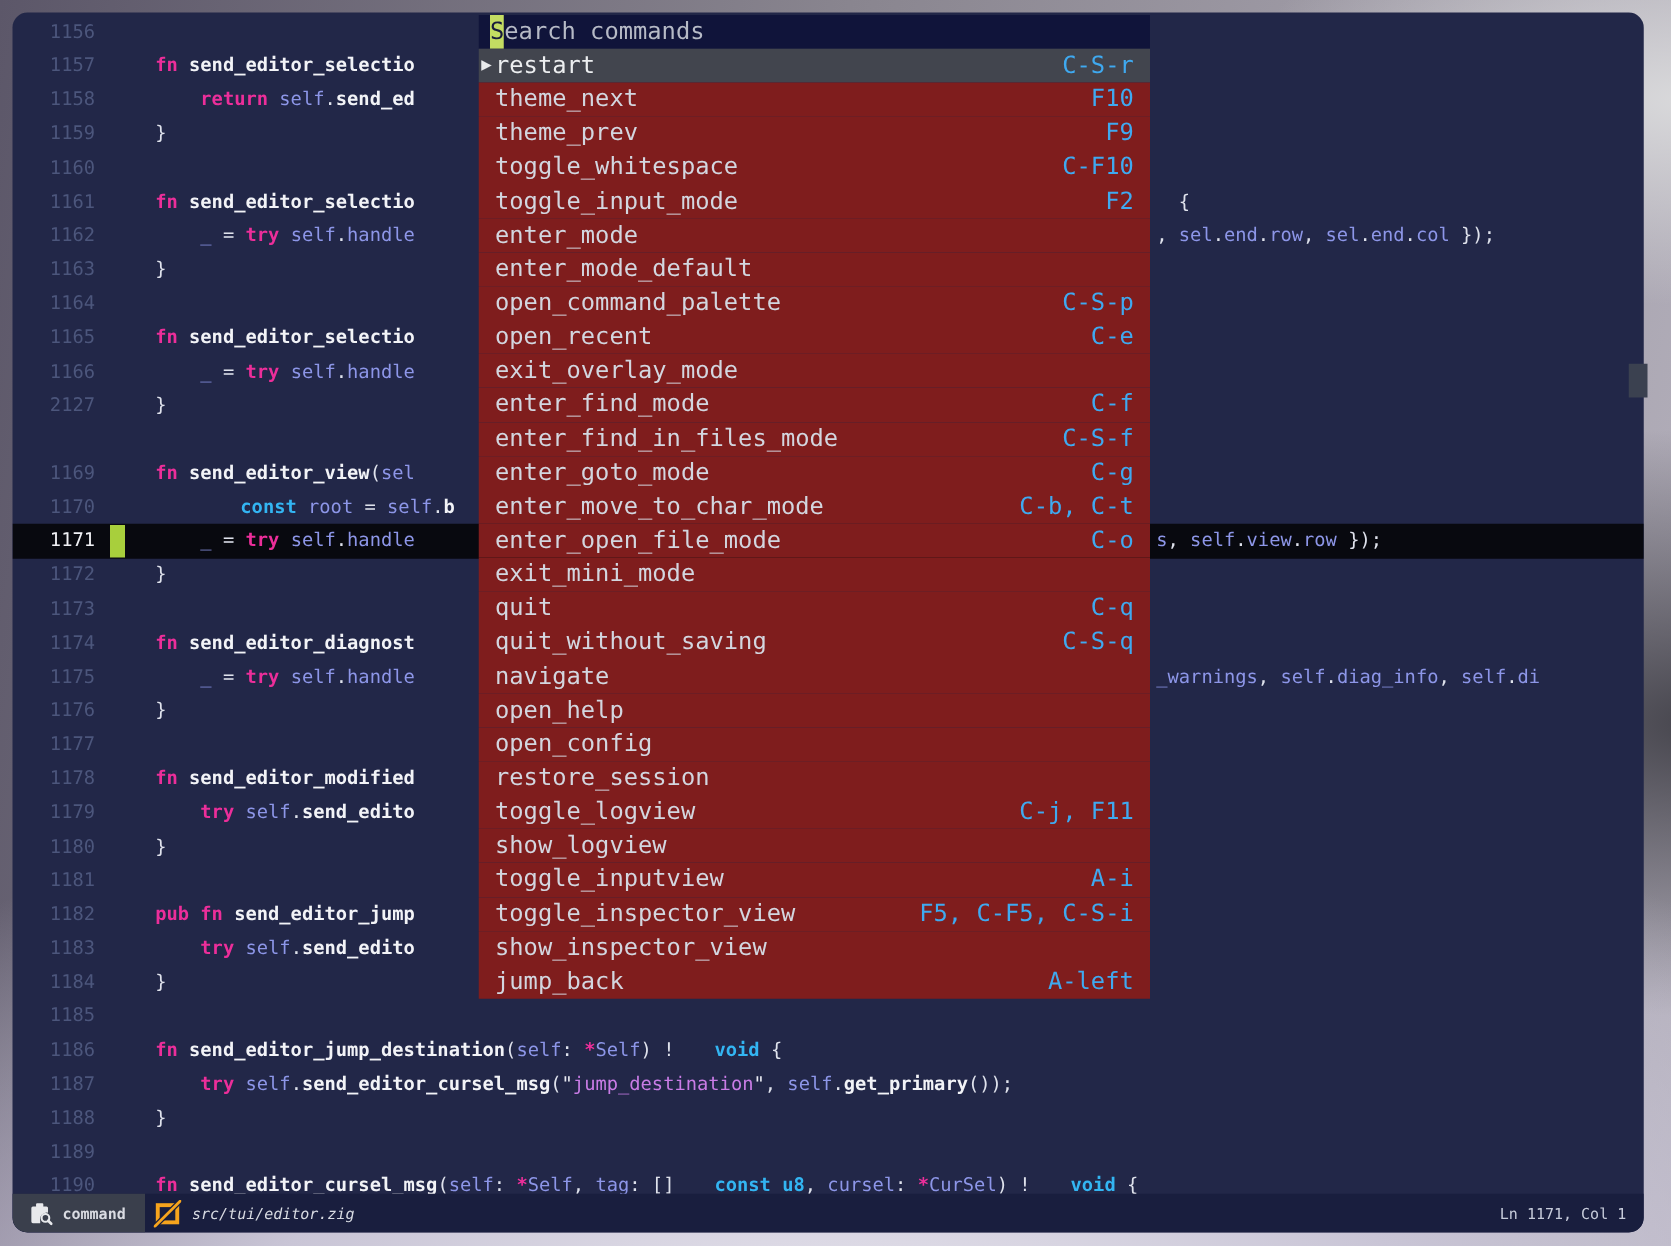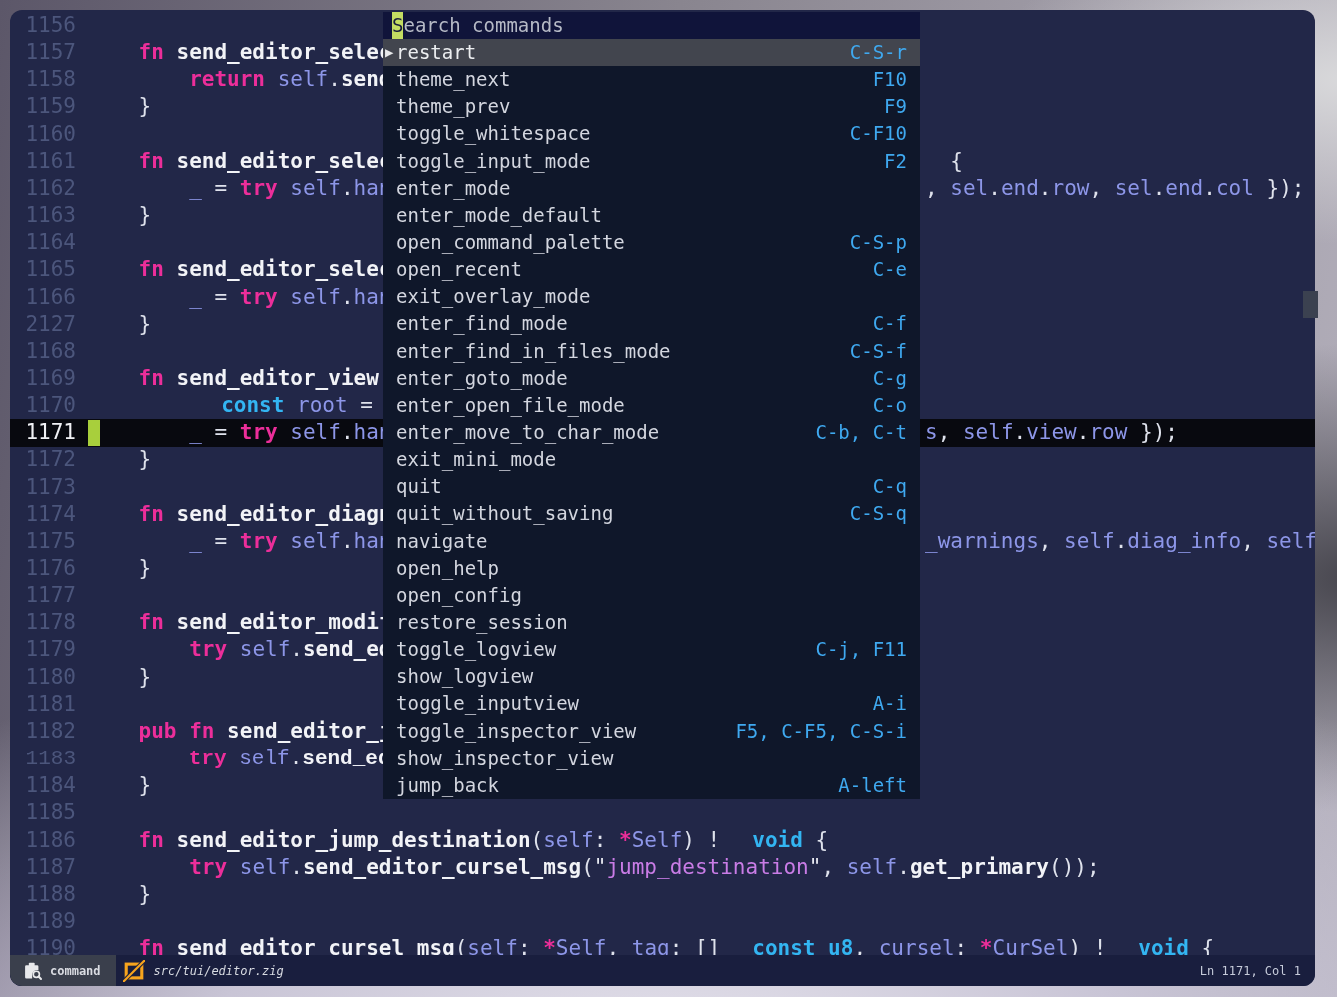--- a/index.html
+++ b/index.html
@@ -10,21 +10,21 @@
       radial-gradient(140% 90% at 50% 110%, #eae8f0 0%, #c9c5d6 26%, rgba(201,197,214,0) 55%),
       radial-gradient(55% 38% at 102% 58%, #45444c 0%, rgba(69,68,76,0) 62%),
       radial-gradient(50% 30% at 101% 8%, #d9d9db 0%, rgba(217,217,219,0) 55%),
       radial-gradient(45% 28% at -2% 102%, #675f76 0%, rgba(103,95,118,0) 60%),
       linear-gradient(100deg, #5c5769 0%, #89858f 45%, #b5b1bd 100%);
   }
   .window {
     position:absolute; left:10px; top:10px; width:1305px; height:976px;
     background:#222748; border-radius:12px; overflow:hidden;
   }
-  .code-area { position:absolute; inset:0; font-size:21px; }
+  .code-area { position:absolute; inset:0; font-size:15px; }
   .row { position:absolute; left:0; width:100%; height:28px; white-space:pre; line-height:27px; }
   .row.current { background:#08090f; }
   .ln { position:absolute; left:0; top:0; width:66px; text-align:right; color:#4c567c; }
   .row.current .ln { color:#f0f1f5; font-weight:normal; }
   .code { position:absolute; left:78px; top:0; white-space:pre; }
   .rcode { position:absolute; left:915px; top:0; white-space:pre; }
   .cursor-block { position:absolute; left:78px; top:1px; width:12px; height:26px; background:#a8cf3c; }
   .kw  { color:#ec2e9a; font-weight:bold; }
   .ty  { color:#33b5f2; font-weight:bold;margin-left:32px; }
   .id  { color:#8d96e8; }
@@ -35,21 +35,21 @@
   .palette {
     position:absolute; left:373px; top:2px; width:537px; z-index:5;
     font-size:19px; line-height:27px;
   }
   .pal-header {
     height:27px; background:#10143a; color:#b6bac6;
     padding-left:9px; white-space:pre; display:flex; align-items:center;
   }
   .search-cursor { background:#c3dc62; color:#181c3c; }
   .pal-item {
-    position:relative; height:27.15px; background:#0f172a; color:#d3d6df;
+    position:relative; height:27.15px; background:#7f1d1d; color:#d3d6df;
     padding-left:13px; display:flex; align-items:center; white-space:pre;
   }
   .pal-item.selected { background:#42454e; color:#eceef0; }
   .pal-pointer { position:absolute; left:2px; color:#e8e9eb; font-size:14px; }
   .pal-keys { position:absolute; right:13px; color:#3fa9f0; }
   .statusbar {
     position:absolute; left:0; top:945px; width:100%; height:31px;
     background:#191e3e; z-index:6; display:flex; align-items:center;
     font-size:12px; color:#d8dbe2;
   }
@@ -72,36 +72,35 @@
       <div class="row" style="top: 56.3px;"><span class="ln">1158</span><span class="code"><span class="pu">        </span><span class="kw">return </span><span class="id">self</span><span class="pu">.</span><span class="fnb">send_ed</span></span></div>
       <div class="row" style="top: 83.45px;"><span class="ln">1159</span><span class="code"><span class="pu">    }</span></span></div>
       <div class="row" style="top: 110.6px;"><span class="ln">1160</span><span class="code"></span></div>
       <div class="row" style="top: 137.75px;"><span class="ln">1161</span><span class="code"><span class="pu">    </span><span class="kw">fn </span><span class="fnb">send_editor_selectio</span></span><span class="rcode"><span class="pu">  {</span></span></div>
       <div class="row" style="top: 164.9px;"><span class="ln">1162</span><span class="code"><span class="pu">        </span><span class="id">_</span><span class="pu"> = </span><span class="kw">try </span><span class="id">self</span><span class="pu">.</span><span class="id">handle</span></span><span class="rcode"><span class="pu">, </span><span class="id">sel</span><span class="pu">.</span><span class="id">end</span><span class="pu">.</span><span class="id">row</span><span class="pu">, </span><span class="id">sel</span><span class="pu">.</span><span class="id">end</span><span class="pu">.</span><span class="id">col</span><span class="pu"> });</span></span></div>
       <div class="row" style="top: 192.05px;"><span class="ln">1163</span><span class="code"><span class="pu">    }</span></span></div>
       <div class="row" style="top: 219.2px;"><span class="ln">1164</span><span class="code"></span></div>
       <div class="row" style="top: 246.35px;"><span class="ln">1165</span><span class="code"><span class="pu">    </span><span class="kw">fn </span><span class="fnb">send_editor_selectio</span></span></div>
       <div class="row" style="top: 273.5px;"><span class="ln">1166</span><span class="code"><span class="pu">        </span><span class="id">_</span><span class="pu"> = </span><span class="kw">try </span><span class="id">self</span><span class="pu">.</span><span class="id">handle</span></span></div>
       <div class="row" style="top: 300.65px;"><span class="ln">2127</span><span class="code"><span class="pu">    }</span></span></div>
-      <div class="row" style="top: 327.8px;"><span class="ln">1168</span><span class="code"></span></div>
       <div class="row" style="top: 354.95px;"><span class="ln">1169</span><span class="code"><span class="pu">    </span><span class="kw">fn </span><span class="fnb">send_editor_view</span><span class="pu">(</span><span class="id">sel</span></span></div>
       <div class="row" style="top: 382.1px;"><span class="ln">1170</span><span class="code"><span class="pu">        </span><span class="ty">const </span><span class="id">root</span><span class="pu"> = </span><span class="id">self</span><span class="pu">.</span><span class="fnb">b</span></span></div>
       <div class="row current" style="top: 409.25px;"><span class="ln">1171</span><span class="cursor-block"></span><span class="code"><span class="pu">        </span><span class="id">_</span><span class="pu"> = </span><span class="kw">try </span><span class="id">self</span><span class="pu">.</span><span class="id">handle</span></span><span class="rcode"><span class="id">s</span><span class="pu">, </span><span class="id">self</span><span class="pu">.</span><span class="id">view</span><span class="pu">.</span><span class="id">row</span><span class="pu"> });</span></span></div>
       <div class="row" style="top: 436.4px;"><span class="ln">1172</span><span class="code"><span class="pu">    }</span></span></div>
       <div class="row" style="top: 463.55px;"><span class="ln">1173</span><span class="code"></span></div>
       <div class="row" style="top: 490.7px;"><span class="ln">1174</span><span class="code"><span class="pu">    </span><span class="kw">fn </span><span class="fnb">send_editor_diagnost</span></span></div>
       <div class="row" style="top: 517.85px;"><span class="ln">1175</span><span class="code"><span class="pu">        </span><span class="id">_</span><span class="pu"> = </span><span class="kw">try </span><span class="id">self</span><span class="pu">.</span><span class="id">handle</span></span><span class="rcode"><span class="id">_warnings</span><span class="pu">, </span><span class="id">self</span><span class="pu">.</span><span class="id">diag_info</span><span class="pu">, </span><span class="id">self</span><span class="pu">.</span><span class="id">di</span></span></div>
       <div class="row" style="top: 545px;"><span class="ln">1176</span><span class="code"><span class="pu">    }</span></span></div>
       <div class="row" style="top: 572.15px;"><span class="ln">1177</span><span class="code"></span></div>
       <div class="row" style="top: 599.3px;"><span class="ln">1178</span><span class="code"><span class="pu">    </span><span class="kw">fn </span><span class="fnb">send_editor_modified</span></span></div>
       <div class="row" style="top: 626.45px;"><span class="ln">1179</span><span class="code"><span class="pu">        </span><span class="kw">try </span><span class="id">self</span><span class="pu">.</span><span class="fnb">send_edito</span></span></div>
       <div class="row" style="top: 653.6px;"><span class="ln">1180</span><span class="code"><span class="pu">    }</span></span></div>
       <div class="row" style="top: 680.75px;"><span class="ln">1181</span><span class="code"></span></div>
       <div class="row" style="top: 707.9px;"><span class="ln">1182</span><span class="code"><span class="pu">    </span><span class="kw">pub fn </span><span class="fnb">send_editor_jump</span></span></div>
-      <div class="row" style="top: 735.05px; font-family: Liberation Mono, monospace;"><span class="ln">1183</span><span class="code"><span class="pu">        </span><span class="kw">try </span><span class="id">self</span><span class="pu">.</span><span class="fnb">send_edito</span></span></div>
+      <div class="row" style="top: 735.05px;"><span class="ln">1183</span><span class="code"><span class="pu">        </span><span class="kw">try </span><span class="id">self</span><span class="pu">.</span><span class="fnb">send_edito</span></span></div>
       <div class="row" style="top: 762.2px;"><span class="ln">1184</span><span class="code"><span class="pu">    }</span></span></div>
       <div class="row" style="top: 789.35px;"><span class="ln">1185</span><span class="code"></span></div>
       <div class="row" style="top: 816.5px;"><span class="ln">1186</span><span class="code"><span class="pu">    </span><span class="kw">fn </span><span class="fnb">send_editor_jump_destination</span><span class="pu">(</span><span class="id">self</span><span class="pu">: </span><span class="kw">*</span><span class="id">Self</span><span class="pu">) !</span><span class="ty">void</span><span class="pu"> {</span></span></div>
       <div class="row" style="top: 843.65px;"><span class="ln">1187</span><span class="code"><span class="pu">        </span><span class="kw">try </span><span class="id">self</span><span class="pu">.</span><span class="fnb">send_editor_cursel_msg</span><span class="pu">(</span><span class="q">"</span><span class="str">jump_destination</span><span class="q">"</span><span class="pu">, </span><span class="id">self</span><span class="pu">.</span><span class="fnb">get_primary</span><span class="pu">());</span></span></div>
       <div class="row" style="top: 870.8px;"><span class="ln">1188</span><span class="code"><span class="pu">    }</span></span></div>
       <div class="row" style="top: 897.95px;"><span class="ln">1189</span><span class="code"></span></div>
       <div class="row" style="top: 925.1px;"><span class="ln">1190</span><span class="code"><span class="pu">    </span><span class="kw">fn </span><span class="fnb">send_editor_cursel_msg</span><span class="pu">(</span><span class="id">self</span><span class="pu">: </span><span class="kw">*</span><span class="id">Self</span><span class="pu">, </span><span class="id">tag</span><span class="pu">: []</span><span class="ty">const u8</span><span class="pu">, </span><span class="id">cursel</span><span class="pu">: </span><span class="kw">*</span><span class="id">CurSel</span><span class="pu">) !</span><span class="ty">void</span><span class="pu"> {</span></span></div>
     </div>
 
   <div class="palette">
@@ -113,22 +112,22 @@
         <div class="pal-item"><span>toggle_whitespace</span><span class="pal-keys">C-F10</span></div>
         <div class="pal-item"><span>toggle_input_mode</span><span class="pal-keys">F2</span></div>
         <div class="pal-item"><span>enter_mode</span></div>
         <div class="pal-item"><span>enter_mode_default</span></div>
         <div class="pal-item"><span>open_command_palette</span><span class="pal-keys">C-S-p</span></div>
         <div class="pal-item"><span>open_recent</span><span class="pal-keys">C-e</span></div>
         <div class="pal-item"><span>exit_overlay_mode</span></div>
         <div class="pal-item"><span>enter_find_mode</span><span class="pal-keys">C-f</span></div>
         <div class="pal-item"><span>enter_find_in_files_mode</span><span class="pal-keys">C-S-f</span></div>
         <div class="pal-item"><span>enter_goto_mode</span><span class="pal-keys">C-g</span></div>
+        <div class="pal-item"><span>enter_move_to_char_mode</span><span class="pal-keys">C-b, C-t</span></div>
         <div class="pal-item"><span>enter_open_file_mode</span><span class="pal-keys">C-o</span></div>
-        <div class="pal-item"><span>enter_move_to_char_mode</span><span class="pal-keys">C-b, C-t</span></div>
         <div class="pal-item"><span>exit_mini_mode</span></div>
         <div class="pal-item"><span>quit</span><span class="pal-keys">C-q</span></div>
         <div class="pal-item"><span>quit_without_saving</span><span class="pal-keys">C-S-q</span></div>
         <div class="pal-item"><span>navigate</span></div>
         <div class="pal-item"><span>open_help</span></div>
         <div class="pal-item"><span>open_config</span></div>
         <div class="pal-item"><span>restore_session</span></div>
         <div class="pal-item"><span>toggle_logview</span><span class="pal-keys">C-j, F11</span></div>
         <div class="pal-item"><span>show_logview</span></div>
         <div class="pal-item"><span>toggle_inputview</span><span class="pal-keys">A-i</span></div>

